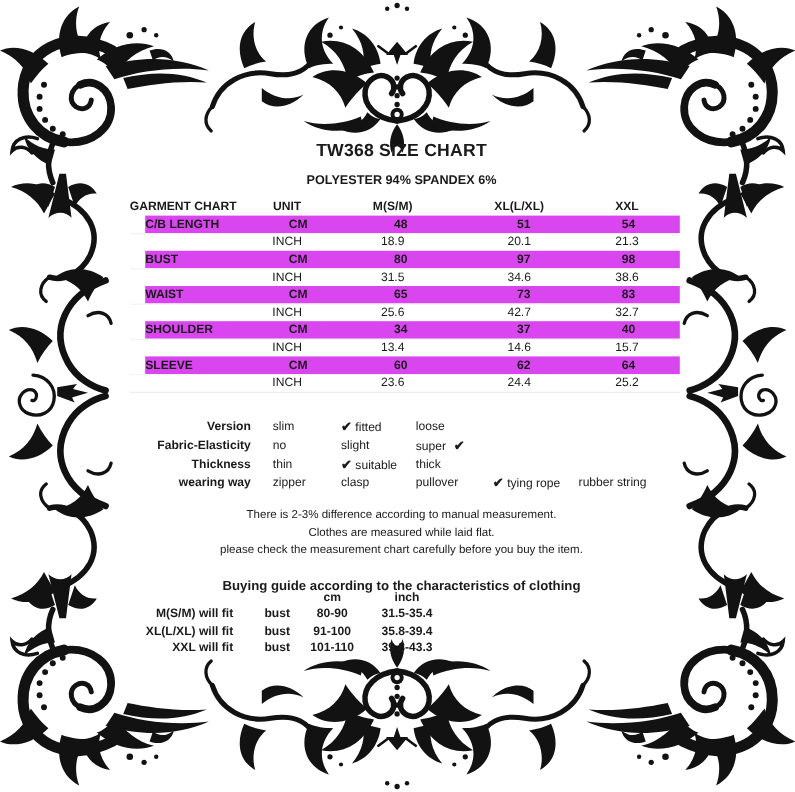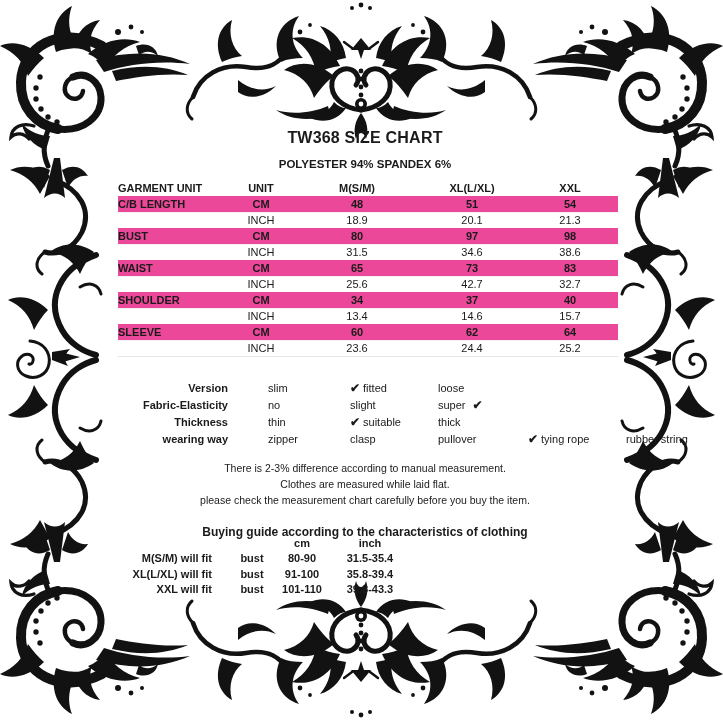--- a/index.html
+++ b/index.html
@@ -16,35 +16,35 @@
   .content{position:absolute;left:0;top:0;width:723px;height:720px;}
 
   .centered-box{position:absolute;left:105px;width:520px;text-align:center;}
   .title{top:129px;font-size:16px;font-weight:bold;letter-spacing:0.2px;}
   .subtitle{top:158px;font-size:11.5px;font-weight:bold;}
 
   
   .size-table{position:absolute;left:118px;top:180px;width:500px;font-size:11px;border-bottom:1px solid #e6e6e6;}
   .st-row{display:flex;height:15.5px;align-items:center;}
   .st-row.head{height:16px;font-weight:bold;}
-  .st-row.shaded{background:#ec4899;font-weight:bold;}
+  .st-row.shaded{background:#d946ef;font-weight:bold;margin-left:14px;}
   .st-row.inch{background:#ffffff;border-top:1px solid #f2f2f2;}
   .st-c0{width:112px;text-align:left;}
   .st-c1{width:62px;text-align:center;}
   .st-c2{width:130px;text-align:center;}
   .st-c3{width:100px;text-align:center;}
   .st-c4{width:96px;text-align:center;}
   .st-row .st-c0{font-weight:bold;}
   .st-row.inch .st-c0{font-weight:normal;}
 
   
   .attrs{position:absolute;left:118px;top:379px;font-size:11px;}
   .at-row{display:flex;height:17px;align-items:center;}
   .at-label{width:110px;text-align:right;font-weight:bold;margin-right:20px;}
-  .slot{display:flex;align-items:center;margin-left:20px;}
+  .slot{display:flex;align-items:flex-end;}
   .s1{width:62px;} .s2{width:68px;} .s3{width:70px;} .s4{width:78px;} .s5{width:90px;}
   .chk{font-weight:bold;margin-right:3px;font-size:12px;}
   .chk.after{margin-right:0;margin-left:7px;}
 
   
   .notes{position:absolute;left:105px;top:460px;width:520px;text-align:center;font-size:10.5px;line-height:16px;}
   .notes .bold-line{font-size:12px;font-weight:bold;margin-top:16px;}
 
   
   .guide{position:absolute;left:112px;top:535px;font-size:11px;font-weight:bold;}
@@ -161,21 +161,21 @@
     <use href="#sideL" transform="translate(723,0) scale(-1,1)"></use>
   </svg>
 
   <div class="content">
 
     <div class="centered-box title">TW368 SIZE CHART</div>
     <div class="centered-box subtitle">POLYESTER 94% SPANDEX 6%</div>
 
     <div class="size-table">
       <div class="st-row head">
-        <div class="st-c0">GARMENT UNIT</div>
+        <div class="st-c0">GARMENT CHART</div>
         <div class="st-c1">UNIT</div>
         <div class="st-c2">M(S/M)</div>
         <div class="st-c3">XL(L/XL)</div>
         <div class="st-c4">XXL</div>
       </div>
 
       <div class="st-row shaded">
         <div class="st-c0">C/B LENGTH</div>
         <div class="st-c1">CM</div>
         <div class="st-c2">48</div>

